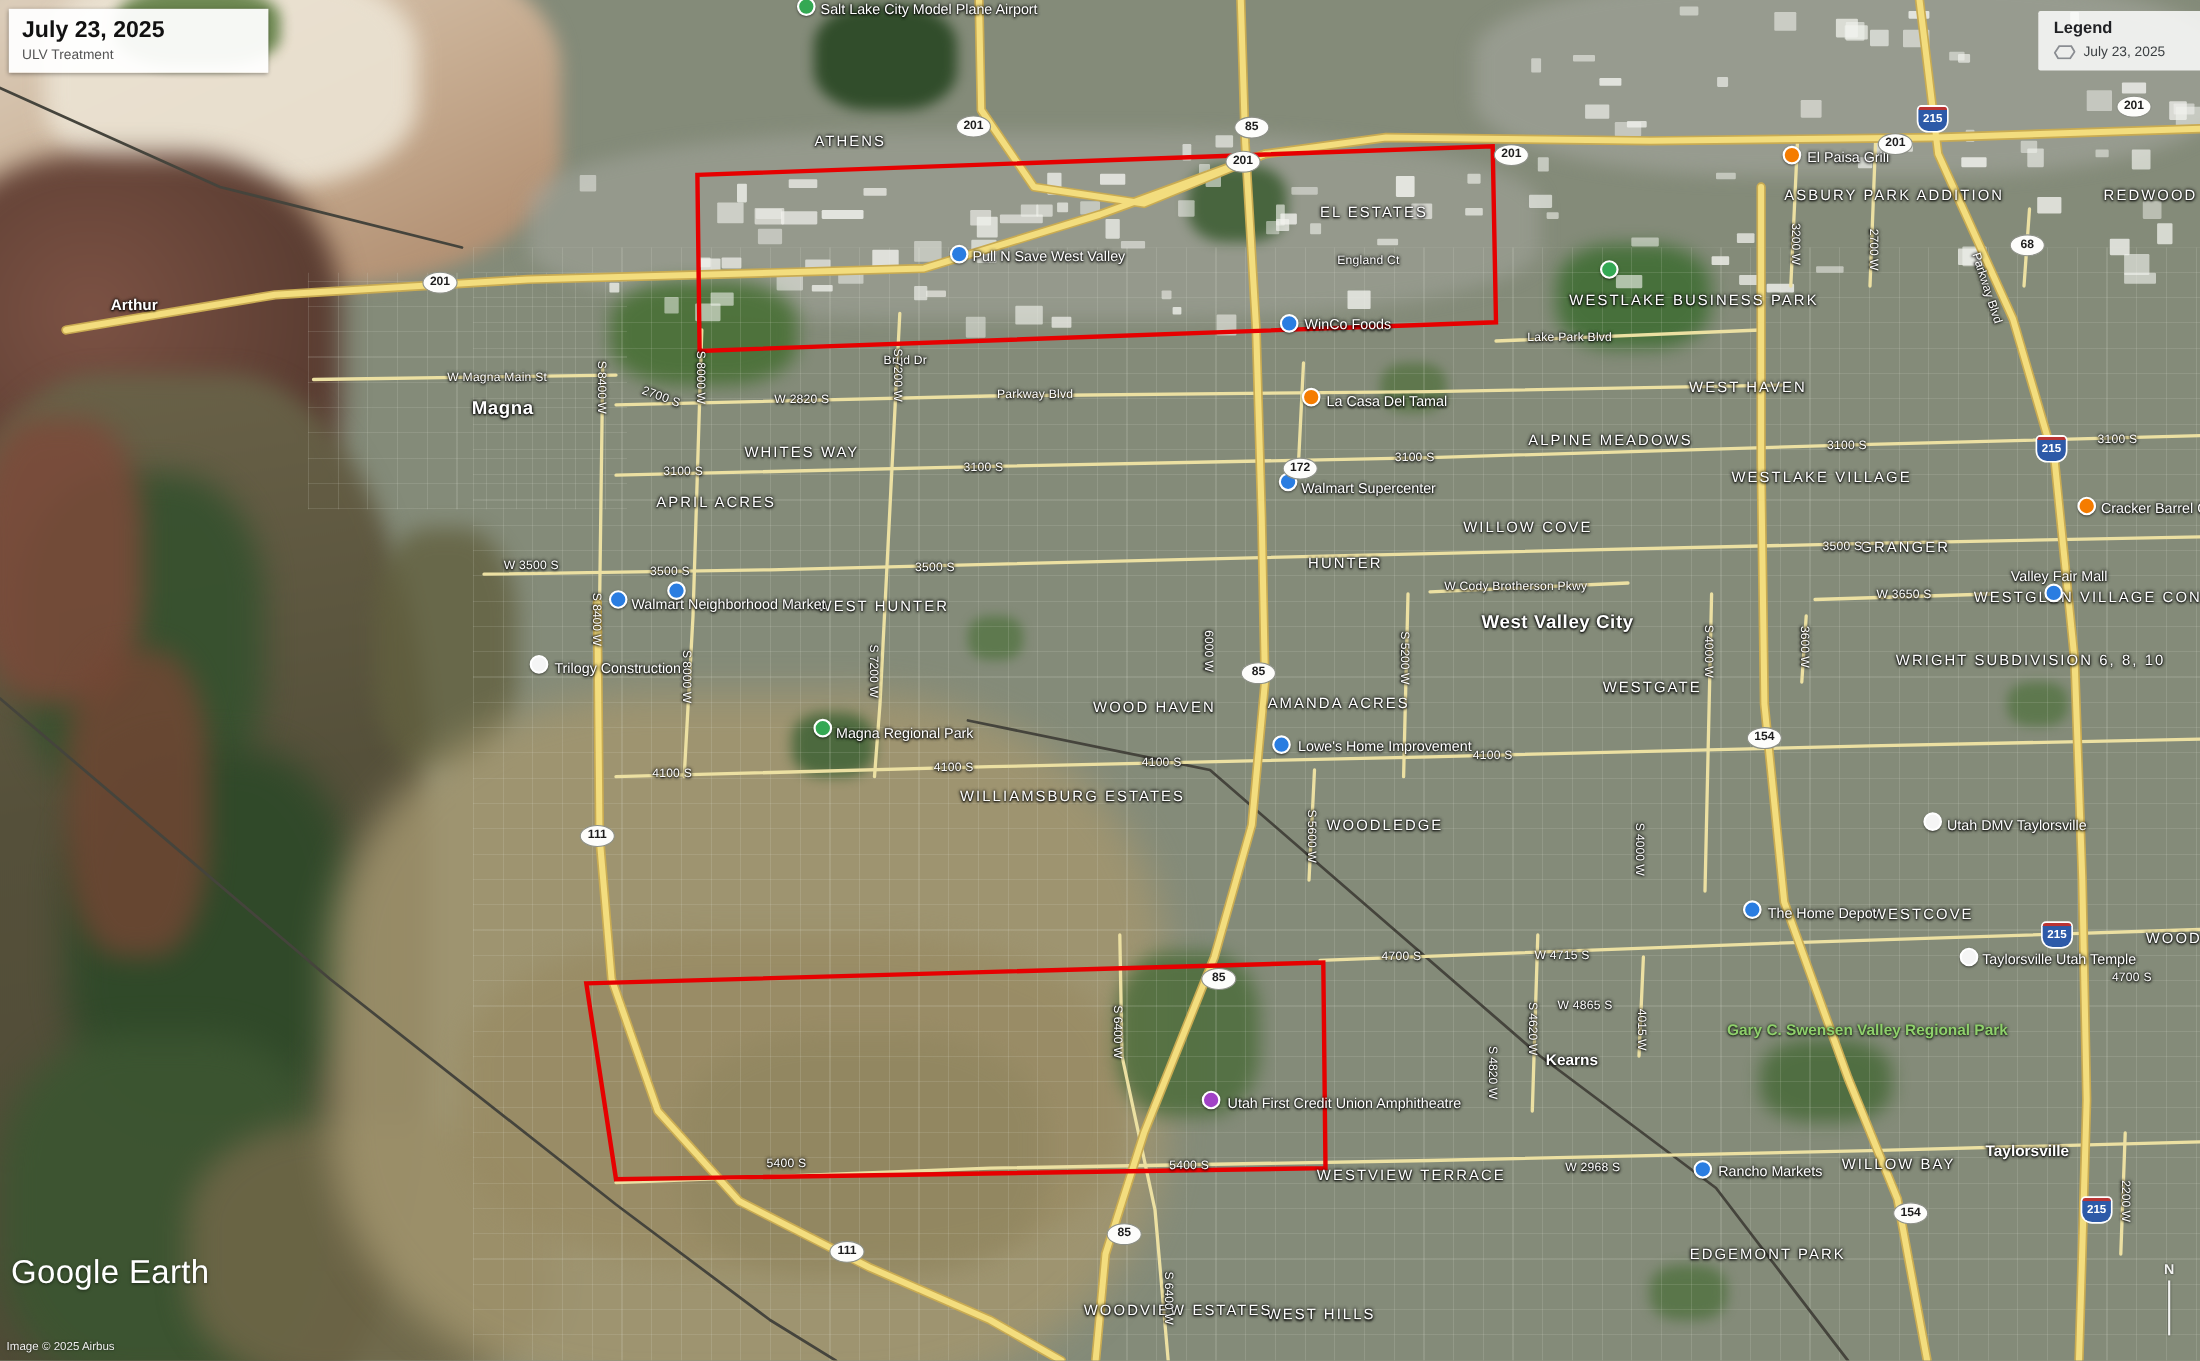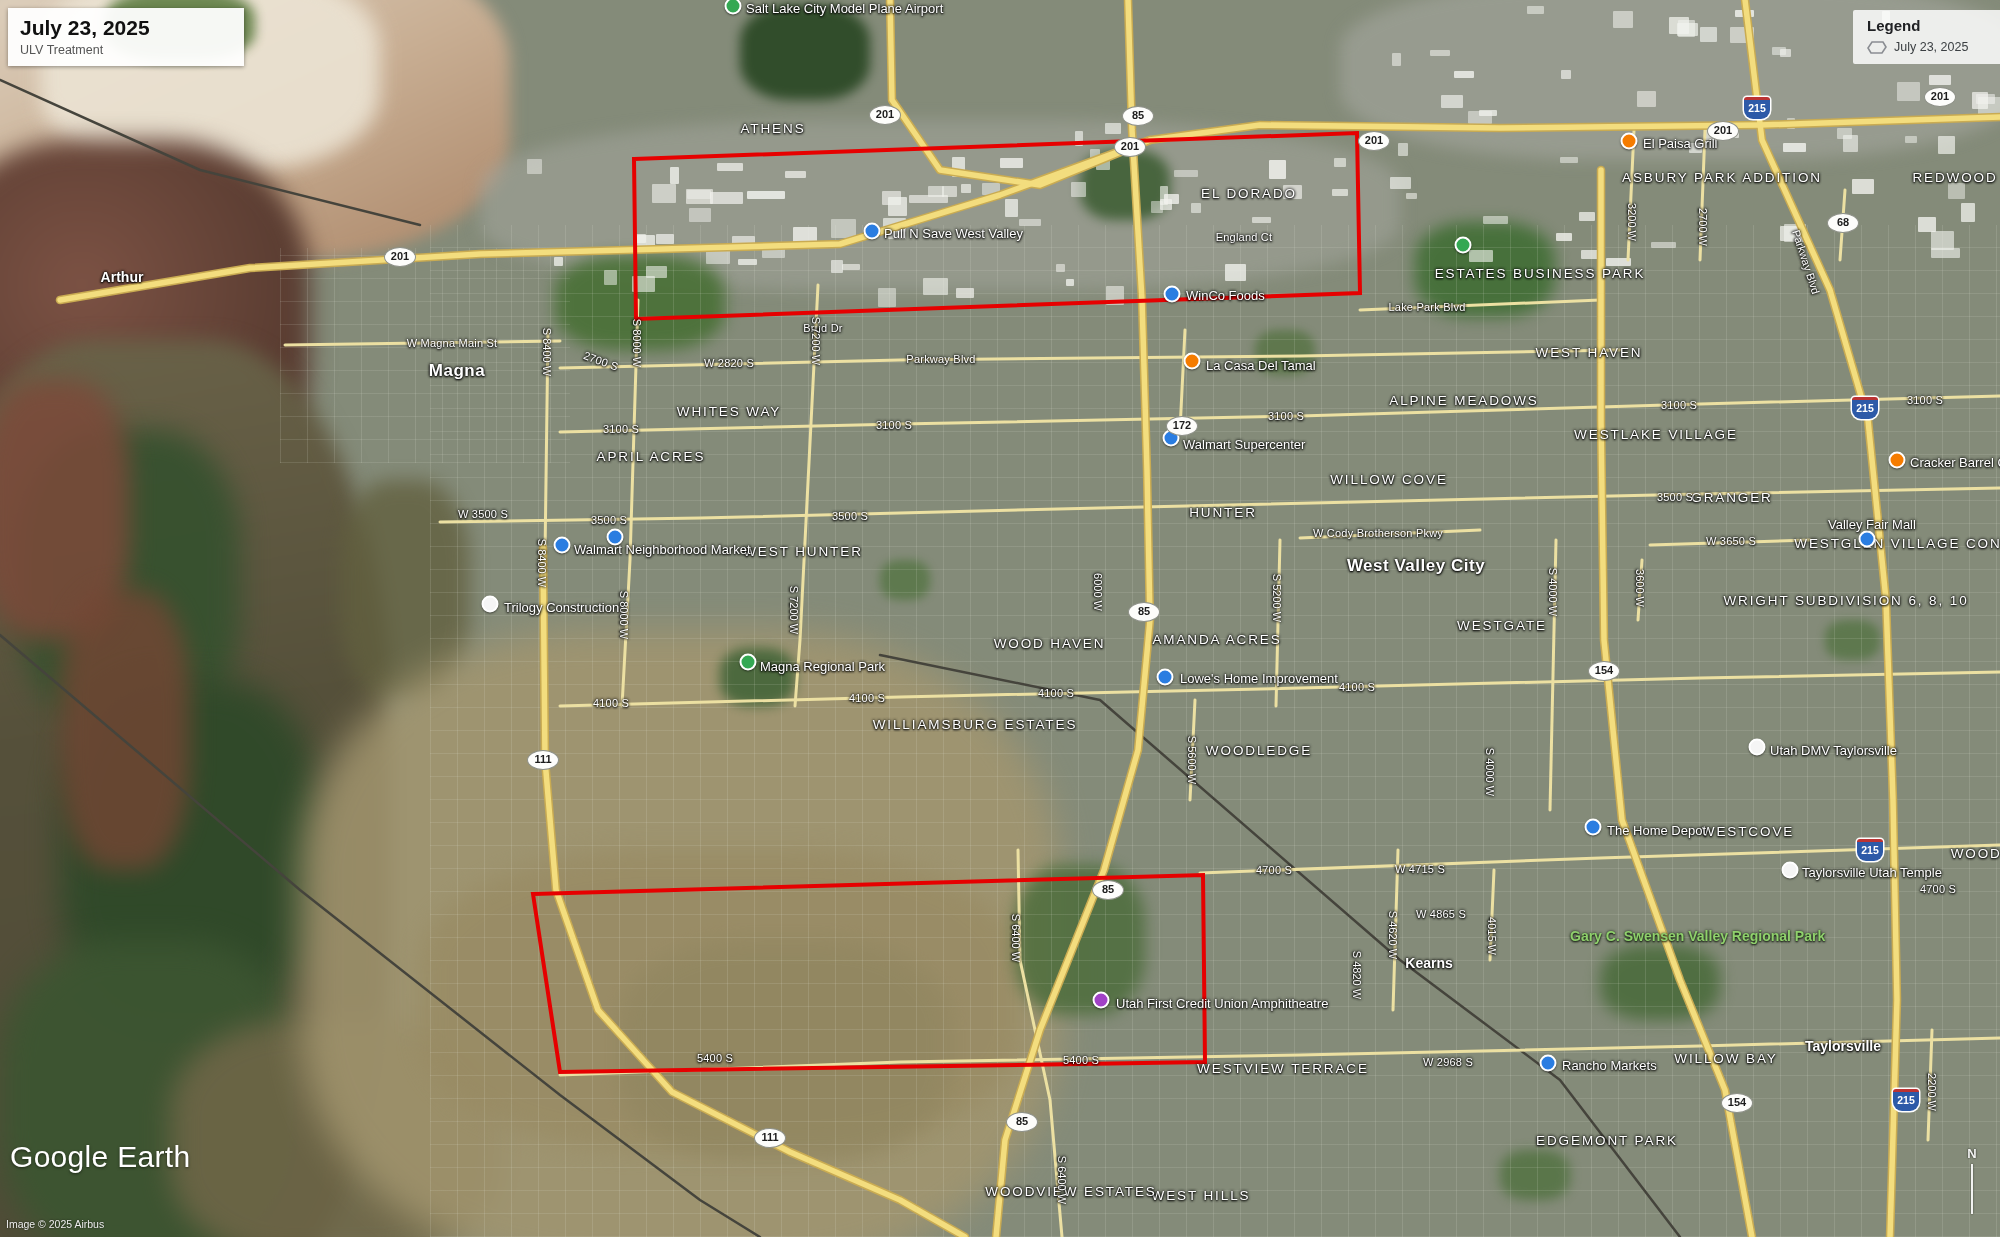--- a/index.html
+++ b/index.html
@@ -248,22 +248,22 @@
       <polygon points="634,159 1357,133 1360,293 636,319" fill="none" stroke="#e60000" stroke-width="4"></polygon>
       <polygon points="533,894 1203,875 1205,1062 560,1072" fill="none" stroke="#e60000" stroke-width="4"></polygon>
     </svg>
   <div id="labels">
       <div class="lbl cs" style="left: 122px; top: 277px;">Arthur</div>
       <div class="lbl c" style="left: 457px; top: 371px;">Magna</div>
       <div class="lbl c" style="left: 1416px; top: 566px;">West Valley City</div>
       <div class="lbl cs" style="left: 1429px; top: 963px;">Kearns</div>
       <div class="lbl cs" style="left: 1843px; top: 1046px;">Taylorsville</div>
       <div class="lbl h" style="left: 773px; top: 128px;">ATHENS</div>
-      <div class="lbl h" style="left: 1249px; top: 193px;">EL DORADO</div>
-      <div class="lbl h" style="left: 1540px; top: 273px;">ESTATES BUSINESS PARK</div>
+      <div class="lbl h" style="left: 1249px; top: 193px;">EL ESTATES</div>
+      <div class="lbl h" style="left: 1540px; top: 273px;">WESTLAKE BUSINESS PARK</div>
       <div class="lbl h" style="left: 1722px; top: 177px;">ASBURY PARK ADDITION</div>
       <div class="lbl h" style="left: 1955px; top: 177px;">REDWOOD</div>
       <div class="lbl h" style="left: 1589px; top: 352px;">WEST HAVEN</div>
       <div class="lbl h" style="left: 1464px; top: 400px;">ALPINE MEADOWS</div>
       <div class="lbl h" style="left: 1656px; top: 434px;">WESTLAKE VILLAGE</div>
       <div class="lbl h" style="left: 1389px; top: 479px;">WILLOW COVE</div>
       <div class="lbl h" style="left: 1223px; top: 512px;">HUNTER</div>
       <div class="lbl h" style="left: 803px; top: 551px;">WEST HUNTER</div>
       <div class="lbl h" style="left: 729px; top: 411px;">WHITES WAY</div>
       <div class="lbl h" style="left: 651px; top: 456px;">APRIL ACRES</div>

